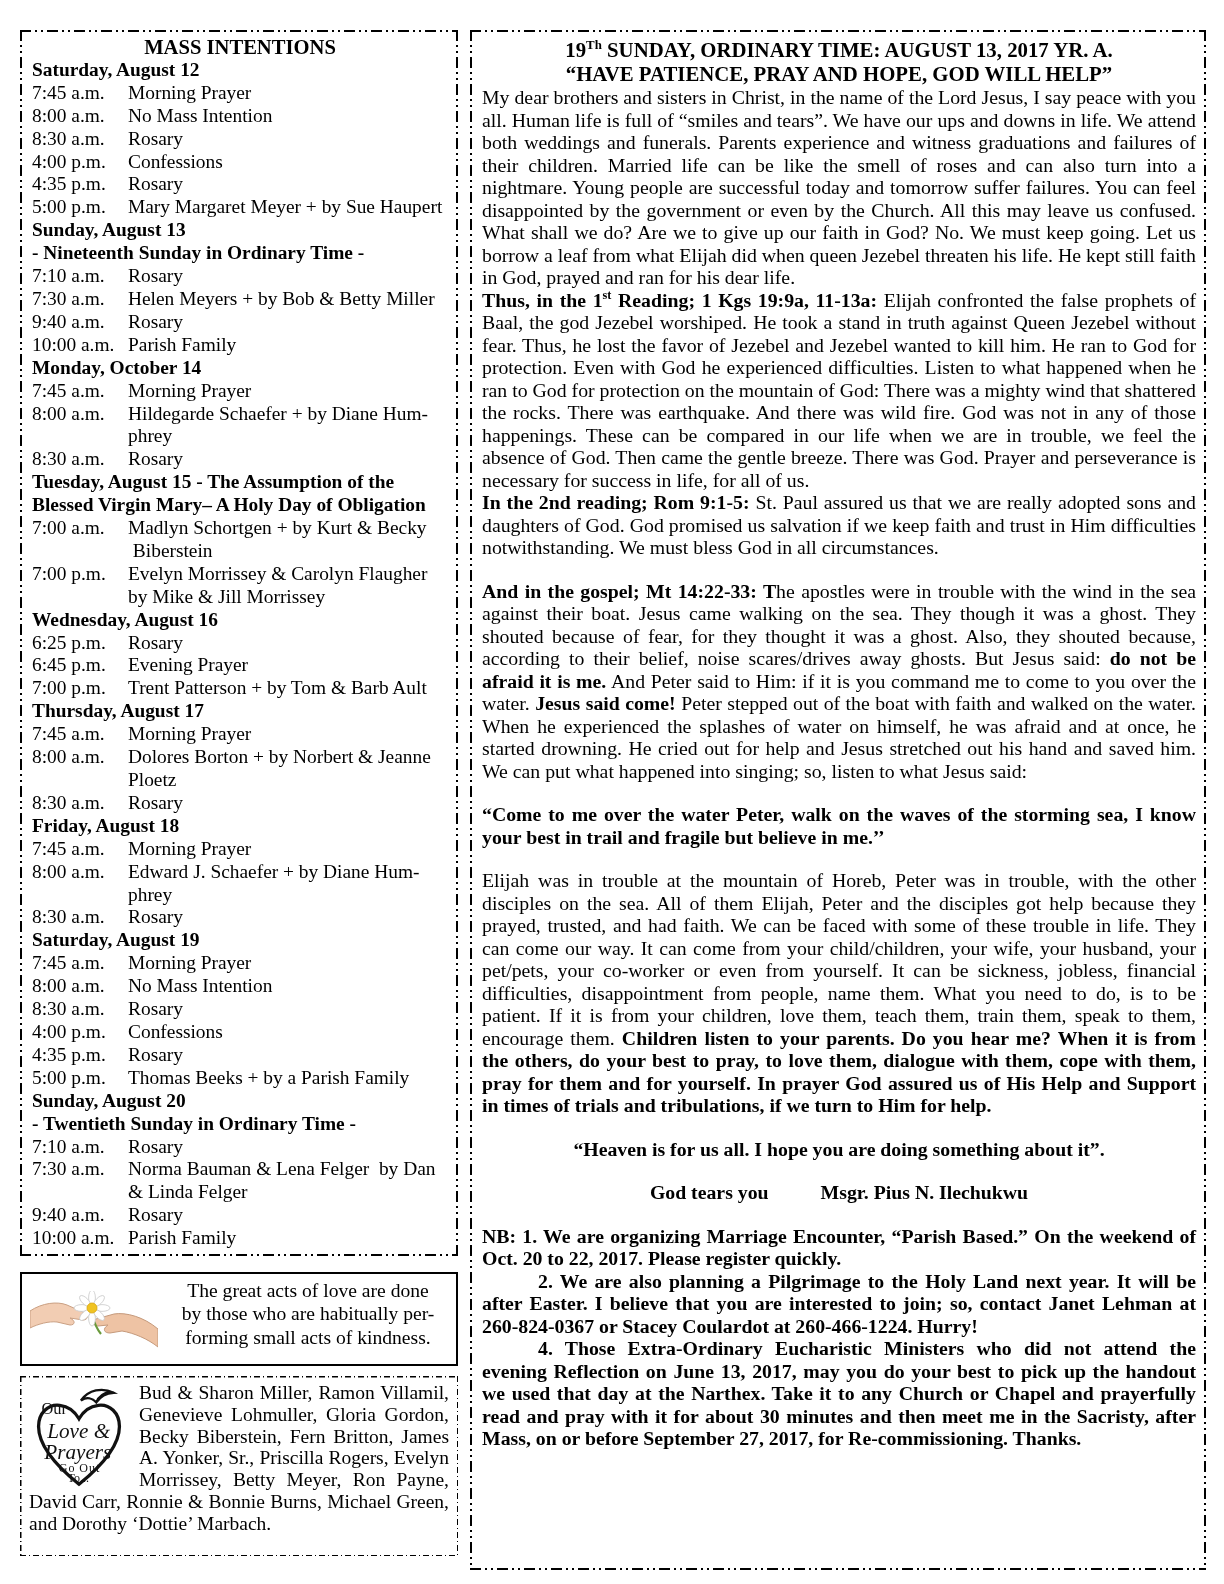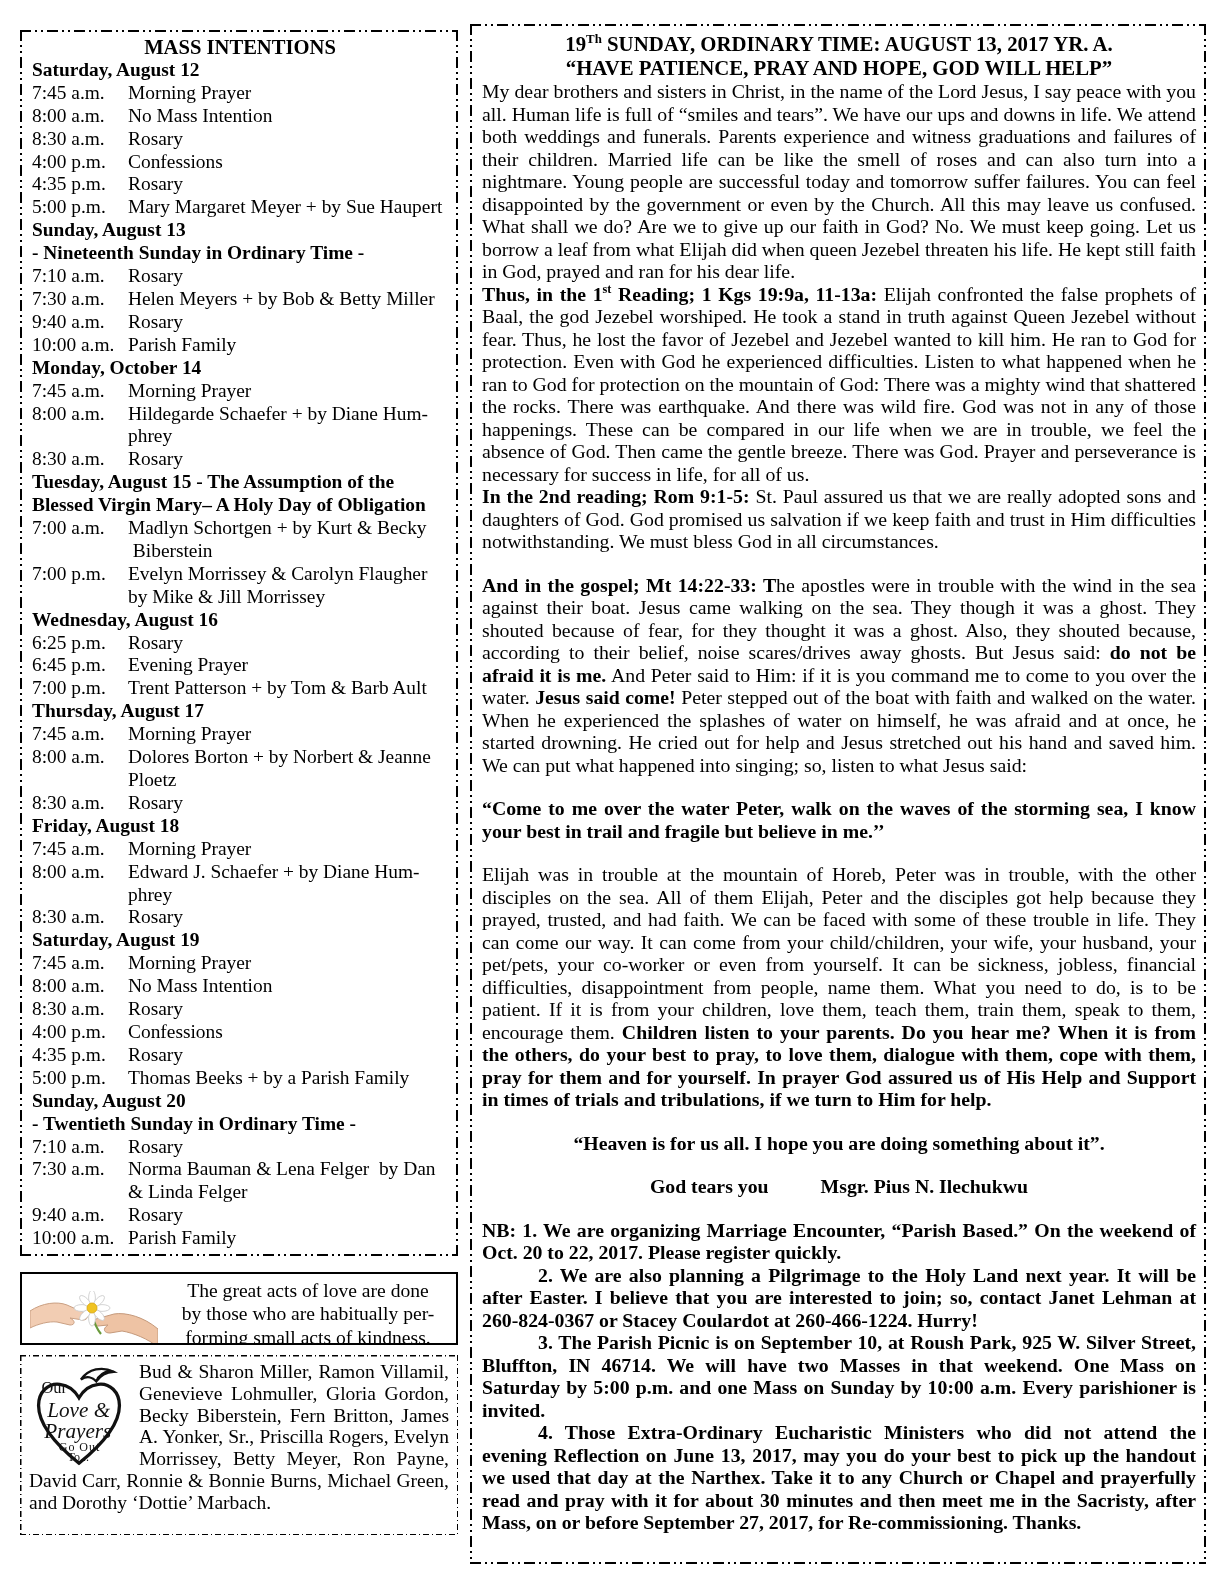--- a/index.html
+++ b/index.html
@@ -22,33 +22,33 @@
       repeating-linear-gradient(90deg,#000 0 6px,transparent 6px 9px,#000 9px 10px,transparent 10px 13px),
       repeating-linear-gradient(90deg,#000 0 6px,transparent 6px 9px,#000 9px 10px,transparent 10px 13px),
       repeating-linear-gradient(180deg,#000 0 6px,transparent 6px 9px,#000 9px 10px,transparent 10px 13px),
       repeating-linear-gradient(180deg,#000 0 6px,transparent 6px 9px,#000 9px 10px,transparent 10px 13px);
     background-size:100% 1.5px,100% 1.5px,1.5px 100%,1.5px 100%;
     background-position:0 0,0 100%,0 0,100% 0;
     background-repeat:no-repeat;
   }
 
   .col-left{position:absolute;left:20px;top:30px;width:438px;}
-  .col-right{position:absolute;left:470px;top:24px;width:736px;}
+  .col-right{position:absolute;left:470px;top:30px;width:736px;}
 
   
   .mi-box{box-sizing:border-box;height:1226px;padding:6px 10px 4px 12px;font-size:19.4px;line-height:22.9px;}
   .mi-title{text-align:center;font-weight:bold;font-size:20.6px;}
   .mi-day{font-weight:bold;white-space:pre-wrap;}
   .mi-row{display:flex;align-items:flex-start;}
   .mi-time{flex:0 0 96px;white-space:nowrap;}
   .mi-time.b{font-weight:normal;}
   .mi-text{flex:1;white-space:pre-wrap;}
 
   
-  .kind-box{box-sizing:border-box;margin-top:16px;height:73px;border:2px solid #000;padding:5px 8px 2px 8px;overflow:hidden;}
+  .kind-box{box-sizing:border-box;margin-top:16px;height:94px;border:2px solid #000;padding:5px 8px 2px 8px;overflow:hidden;}
   .kind-img{float:left;margin:12px 10px 0 0;}
   .kind-text{text-align:center;font-size:19.6px;line-height:23.4px;white-space:pre-line;}
 
   
   .pray-box{box-sizing:border-box;margin-top:10px;min-height:180px;padding:6px 9px 4px 9px;overflow:hidden;}
   .pray-logo{float:left;margin:4px 10px 0 0;}
   .pray-text{text-align:justify;font-size:19.5px;line-height:21.8px;}
 
   
   .rc{box-sizing:border-box;min-height:1540px;padding:8px 10px 8px 12px;font-size:19.8px;line-height:22.5px;}
@@ -294,18 +294,17 @@
       <p class="b center">“Heaven is for us all. I hope you are doing something about it”.</p>
 
       <div class="gap"></div>
 
       <div class="b center"><span>God tears you</span><span class="blessing-gap"></span><span>Msgr. Pius N. Ilechukwu</span></div>
 
       <div class="gap"></div>
 
       <p class="b">NB: 1. We are organizing Marriage Encounter, “Parish Based.” On the weekend of Oct. 20 to 22, 2017. Please register quickly.</p>
       <p class="b ind">2. We are also planning a Pilgrimage to the Holy Land next year. It will be after Easter. I believe that you are interested to join; so, contact Janet Lehman at 260-824-0367 or Stacey Coulardot at 260-466-1224. Hurry!</p>
-      <p class="b ind">3. The Parish Picnic is on September 10, at Roush Park, 925 W. Silver Street, Bluffton, IN 46714. We will have two Masses in that weekend. One Mass on Saturday by 5:00 p.m. and one Mass on Sunday by 10:00 a.m. Every parishioner is invited.</p>
       <p class="b ind">4. Those Extra-Ordinary Eucharistic Ministers who did not attend the evening Reflection on June 13, 2017, may you do your best to pick up the handout we used that day at the Narthex. Take it to any Church or Chapel and prayerfully read and pray with it for about 30 minutes and then meet me in the Sacristy, after Mass, on or before September 27, 2017, for Re-commissioning. Thanks.</p>
 
     </div>
   </div>
 </div>
 
 </body></html>

